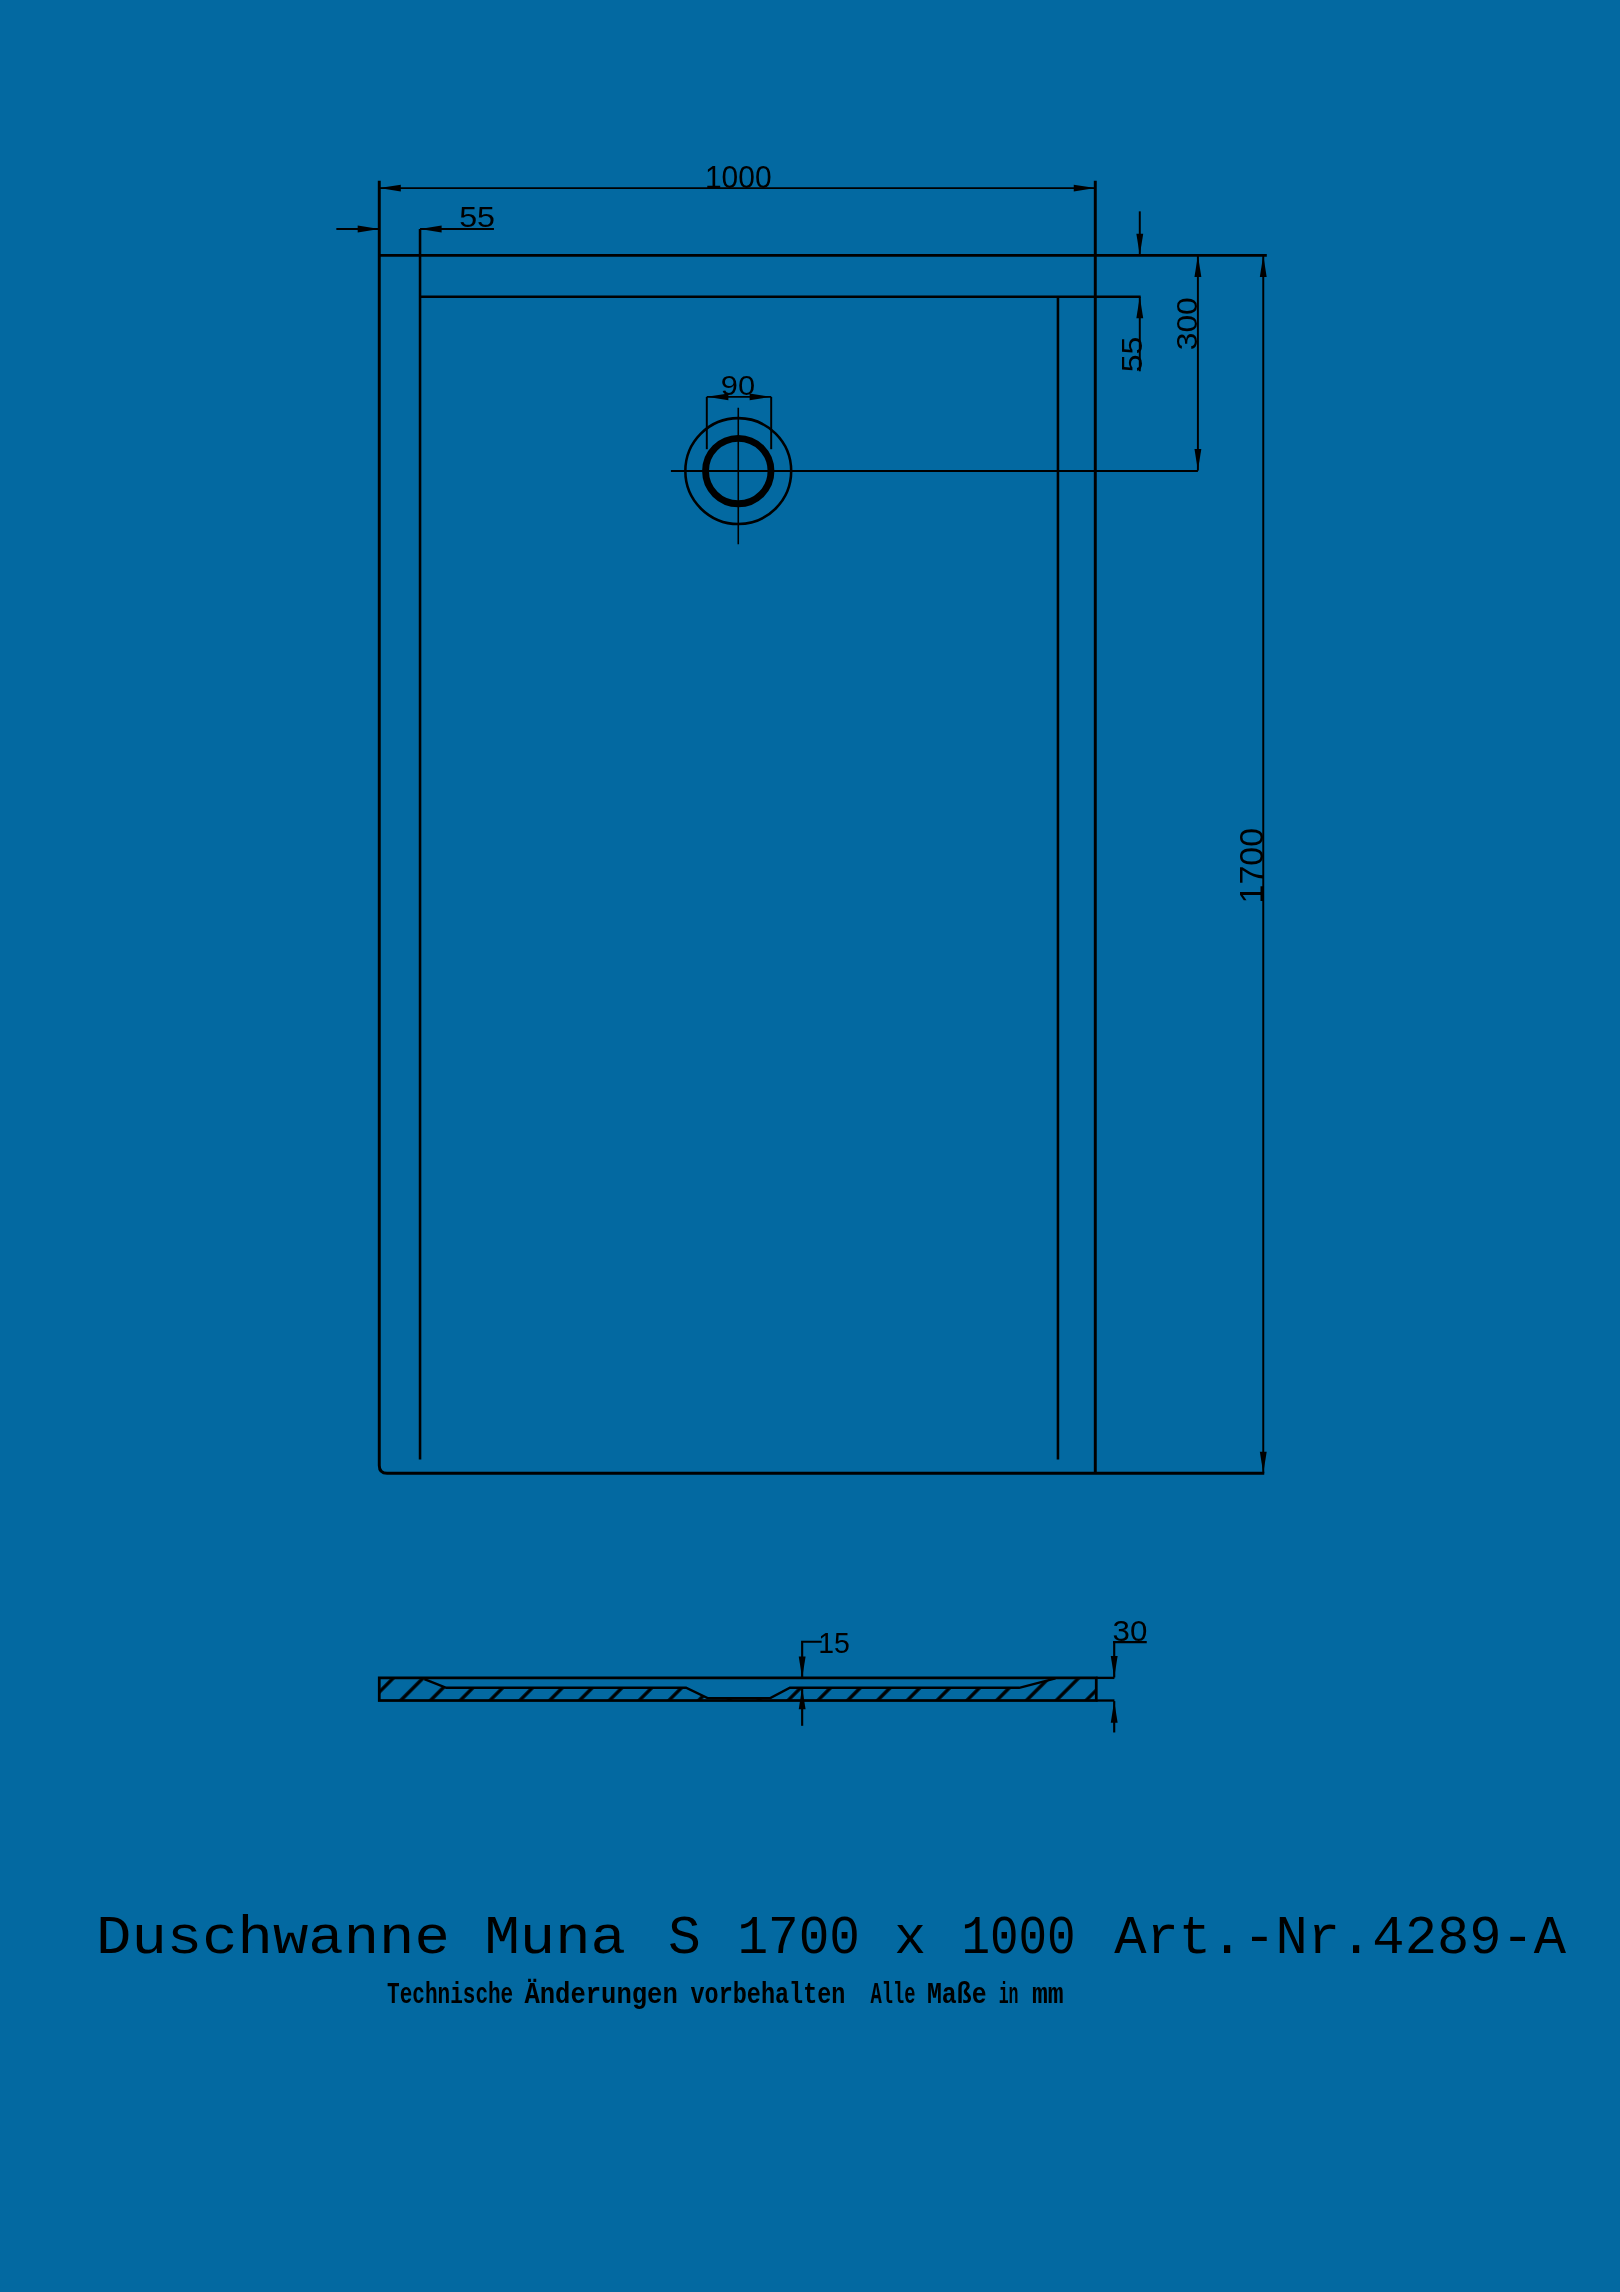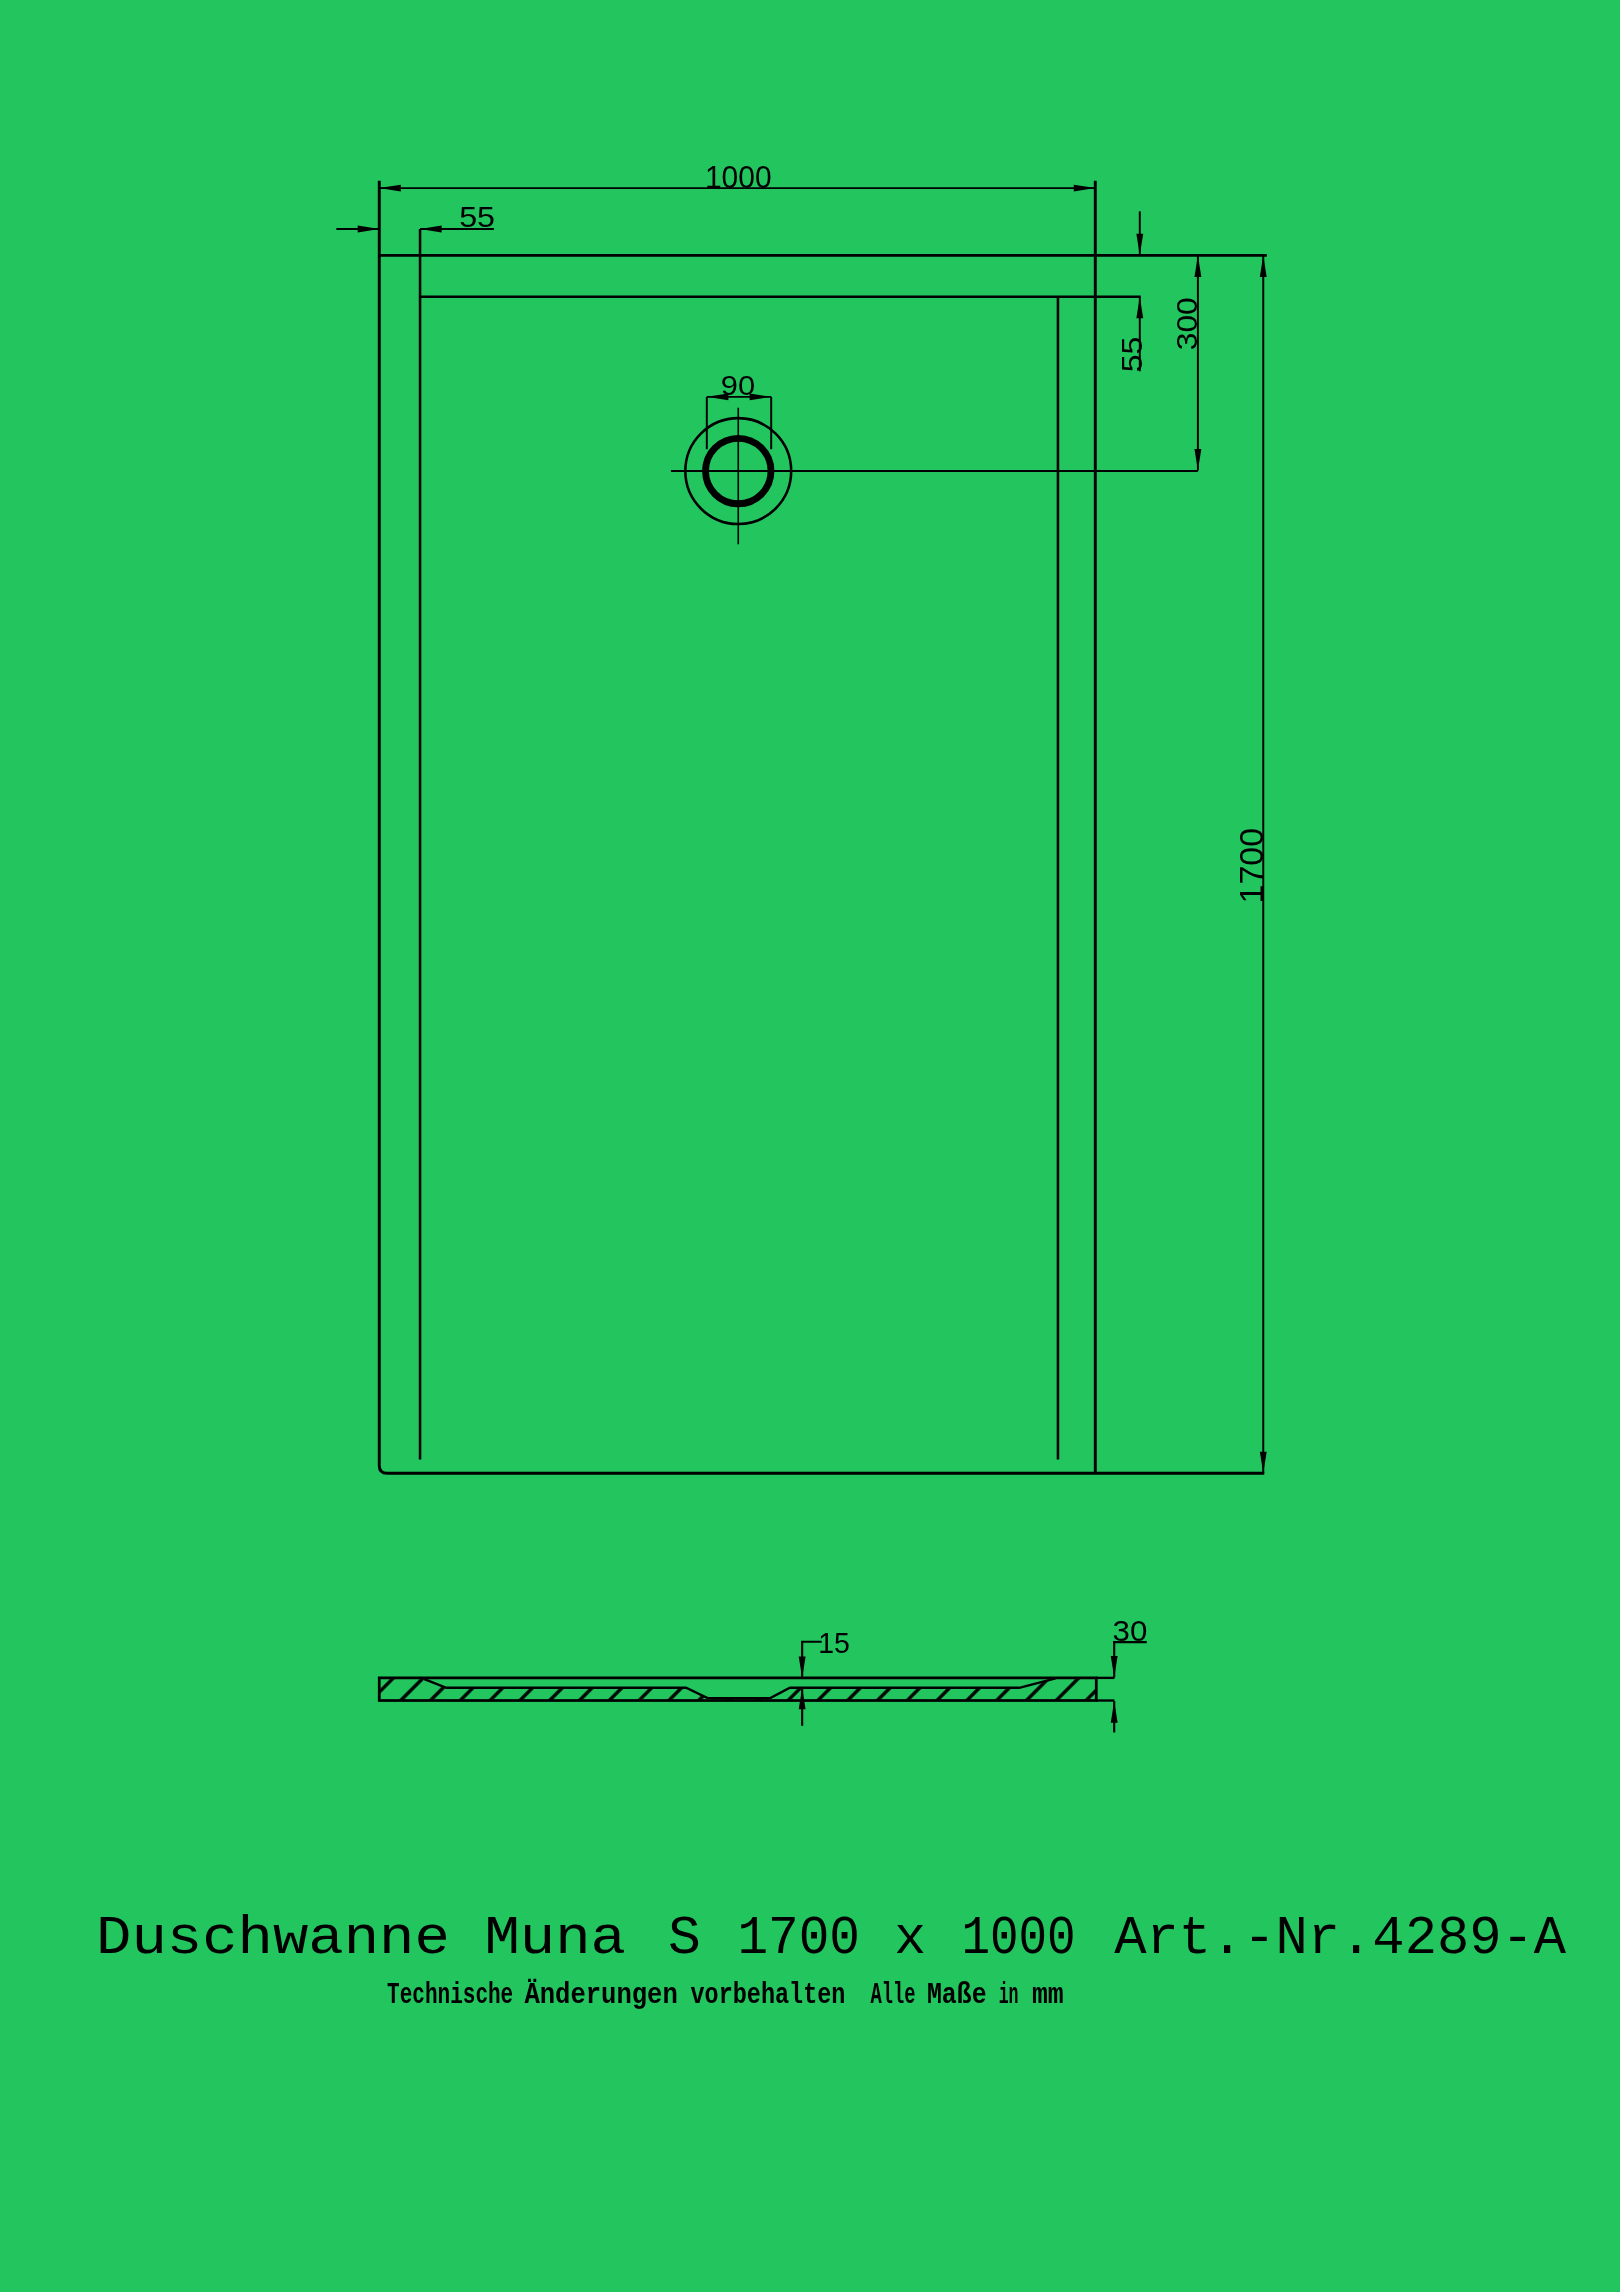--- a/index.html
+++ b/index.html
@@ -1,16 +1,16 @@
 <!DOCTYPE html>
 <html><head>
 <meta charset="utf-8">
 <style>
   html,body{margin:0;padding:0;background:#fff;}
-  .page{position:relative;width:1620px;height:2293px;background:#22c55e;overflow:hidden;}
+  .page{position:relative;width:1620px;height:2293px;background:#0369a1;overflow:hidden;}
   svg{position:absolute;top:0;left:0;}
   text{fill:#000;}
 </style>
 </head>
 <body>
 <div class="page">
 <svg width="1620" height="2293" viewBox="0 0 1653 2339">
 <defs>
   <pattern id="hatch" width="21.5" height="21.5" patternUnits="userSpaceOnUse" patternTransform="rotate(45)">
     <line x1="10.75" y1="-2" x2="10.75" y2="24" stroke="#000" stroke-width="3.4"></line>

